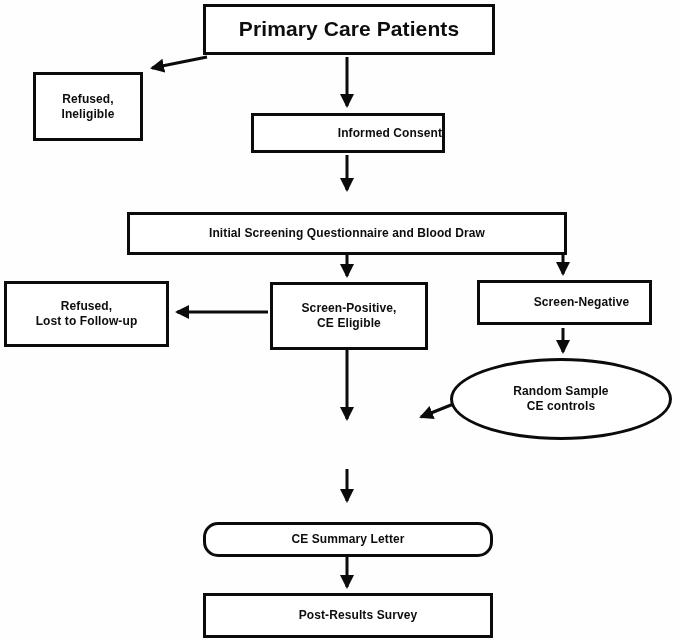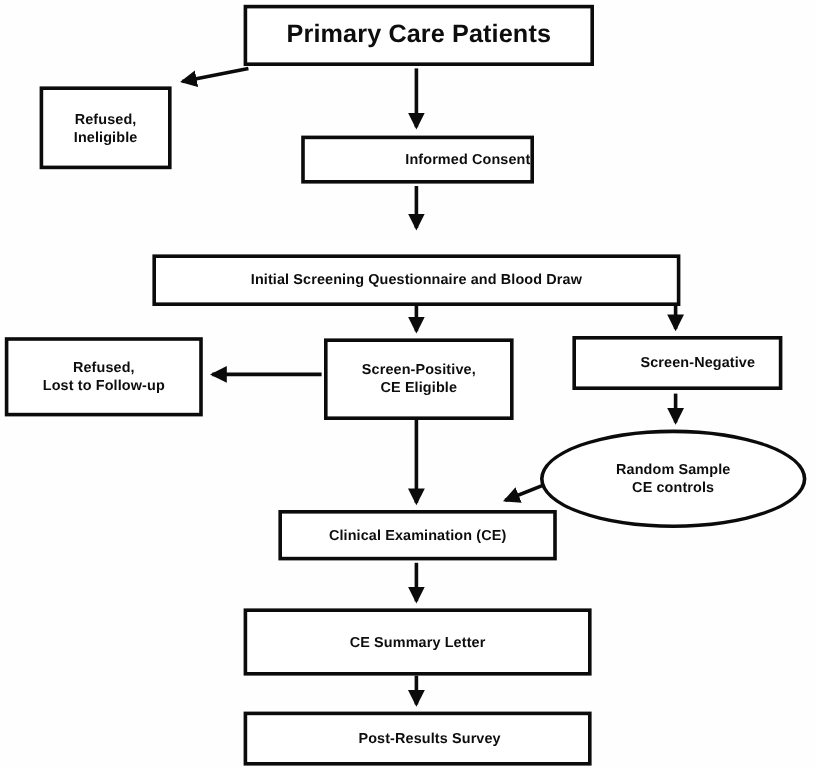--- a/index.html
+++ b/index.html
@@ -49,21 +49,21 @@
   
   #n-primary   { left: 203px; top: 4px;   width: 292px; height: 51px; }
   #n-refused1  { left: 33px;  top: 72px;  width: 110px; height: 69px; }
   #n-consent   { left: 251px; top: 113px; width: 194px; height: 40px; justify-content: flex-end; }
   #n-screening { left: 127px; top: 212px; width: 440px; height: 43px; }
   #n-refused2  { left: 4px;   top: 281px; width: 165px; height: 66px; }
   #n-positive  { left: 270px; top: 282px; width: 158px; height: 68px; }
   #n-negative  { left: 477px; top: 280px; width: 175px; height: 45px; padding-left: 34px; }
   #n-sample    { left: 450px; top: 358px; width: 222px; height: 82px; }
   #n-exam      { left: 232px; top: 425px; width: 232px; height: 42px; }
-  #n-summary   { left: 203px; top: 507px; width: 290px; height: 56px; }
+  #n-summary   { left: 203px; top: 522px; width: 290px; height: 35px; border-radius: 15px; }
   #n-survey    { left: 203px; top: 593px; width: 290px; height: 45px; padding-left: 20px; }
 </style>
 </head>
 <body>
 
 <div class="figure">
 
   <svg class="connector-layer" width="680" height="640" viewBox="0 0 680 640" xmlns="http://www.w3.org/2000/svg">
     <defs>
       <marker id="ah" markerUnits="userSpaceOnUse" markerWidth="18" markerHeight="16" refX="12" refY="7" orient="auto">
@@ -112,23 +112,20 @@
 
   <div id="n-negative" class="node">
     <span class="label">Screen-Negative</span>
   </div>
 
   <div id="n-sample" class="node ellipse">
     <span class="label">Random Sample
 CE controls</span>
   </div>
 
-  <div id="n-exam" class="node">
-    <span class="label">Clinical Examination (CE)</span>
-  </div>
 
   <div id="n-summary" class="node">
     <span class="label">CE Summary Letter</span>
   </div>
 
   <div id="n-survey" class="node">
     <span class="label">Post-Results Survey</span>
   </div>
 
 </div>

